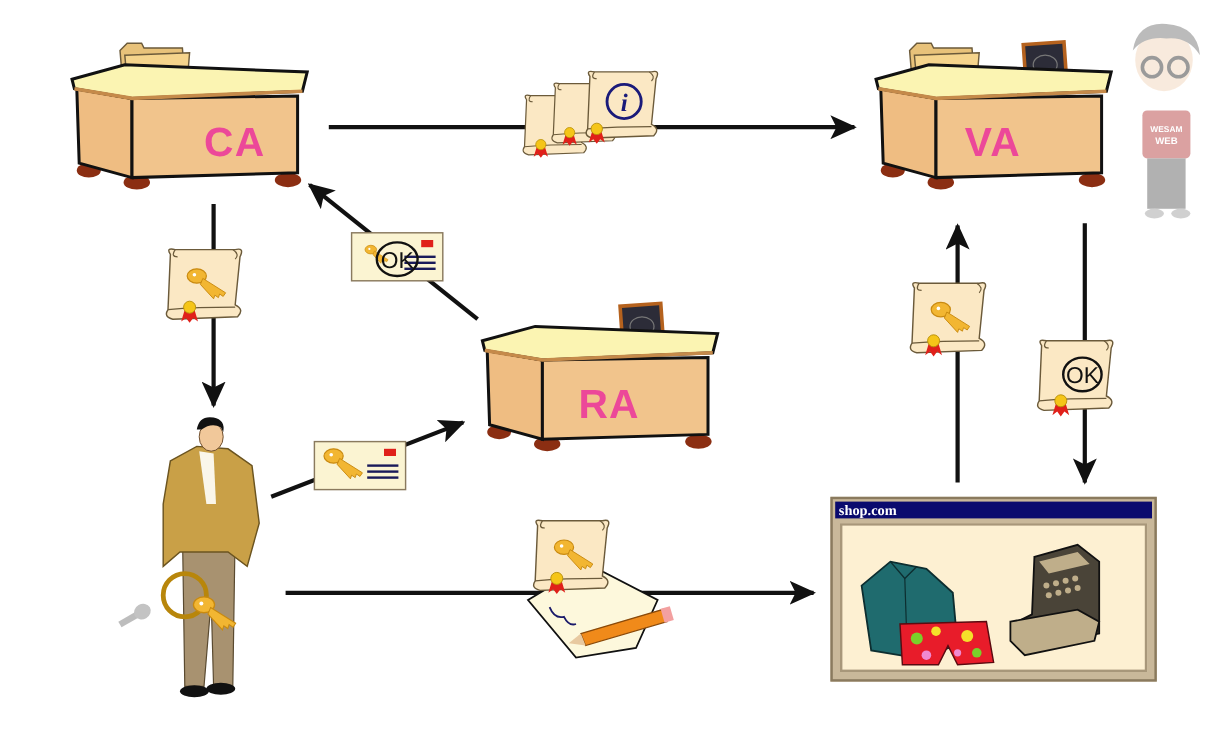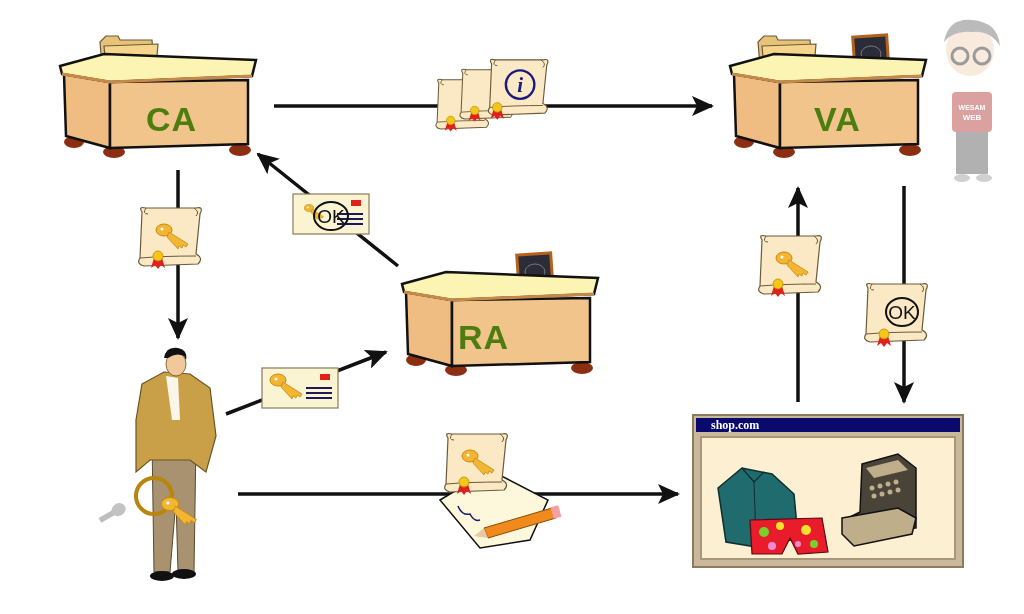--- a/index.html
+++ b/index.html
@@ -1,20 +1,20 @@
 <!DOCTYPE html>
 <html><head>
 <meta charset="utf-8">
 <style>
   html, body { margin:0; padding:0; background:#ffffff; }
   body { width:1024px; height:614px; position:relative; overflow:hidden; font-family:"Liberation Sans", sans-serif; }
   #canvas { position:absolute; left:0; top:0; width:1024px; height:614px; }
-  .desk-label { position:absolute; font-family:"Liberation Sans", sans-serif; font-weight:bold; font-size:34px; color:#4d7c0f; letter-spacing:1px; }
+  .desk-label { position:absolute; font-family:"Liberation Sans", sans-serif; font-weight:bold; font-size:34px; color:#ec4899; letter-spacing:1px;margin-left:24px; }
   .shop-window { position:absolute; left:692px; top:414px; width:272px; height:154px; background:#c9b89a; border:2px solid #8a7a5e; box-sizing:border-box; }
-  .shop-title { position:absolute; left:2px; top:2px; right:2px; height:14px; background:#0a0a6e; color:#fff; font-family:"Liberation Serif", serif; font-weight:bold; font-size:12px; line-height:14px; padding-left:15px; }
+  .shop-title { position:absolute; left:2px; top:2px; right:2px; height:14px; background:#0a0a6e; color:#fff; font-family:"Liberation Serif", serif; font-weight:bold; font-size:12px; line-height:14px; padding-left:3px; }
   .shop-body { position:absolute; left:6px; top:20px; right:6px; bottom:6px; background:#fdf0d2; border:2px solid #a8977a; box-sizing:border-box; }
 </style>
 </head>
 <body>
 
 <svg id="canvas" width="1024" height="614" viewBox="0 0 1024 614">
   <defs>
     <marker id="ah" markerWidth="10" markerHeight="10" refX="8" refY="5" orient="auto" markerUnits="userSpaceOnUse">
       <path d="M0,0 L10,5 L0,10 Z" fill="#111"></path>
     </marker>
@@ -216,21 +216,21 @@
     <rect x="952" y="92" width="40" height="40" rx="4" fill="#b03030"></rect>
     <text x="972" y="110" text-anchor="middle" font-family="Liberation Sans, sans-serif" font-weight="bold" font-size="7" fill="#fff">WESAM</text>
     <text x="972" y="120" text-anchor="middle" font-family="Liberation Sans, sans-serif" font-weight="bold" font-size="8" fill="#fff">WEB</text>
     <rect x="956" y="132" width="32" height="42" fill="#555"></rect>
     <ellipse cx="962" cy="178" rx="8" ry="4" fill="#999"></ellipse>
     <ellipse cx="984" cy="178" rx="8" ry="4" fill="#999"></ellipse>
   </g>
 </svg>
 
 <div class="desk-label" style="left:146px; top:100px;">CA</div>
-<div class="desk-label" style="left:814px; top:100px;text-align:center;">VA</div>
+<div class="desk-label" style="left:780px; top:100px;text-align:center;">VA</div>
 <div class="desk-label" style="left:458px; top:318px;">RA</div>
 
 <div class="shop-window">
   <div class="shop-title">shop.com</div>
   <div class="shop-body">
     <svg width="256" height="124" viewBox="0 0 256 124" style="position:absolute;left:0;top:0;">
       <g>
         <path d="M16,50 L40,30 L70,36 L92,56 L96,100 L60,110 L24,104 Z" fill="#1f6b6e" stroke="#0d2e30" stroke-width="1.5"></path>
         <path d="M40,30 L52,44 L62,34" fill="none" stroke="#0d2e30" stroke-width="1.2"></path>
         <line x1="52" y1="44" x2="54" y2="104" stroke="#0d2e30" stroke-width="1"></line>

